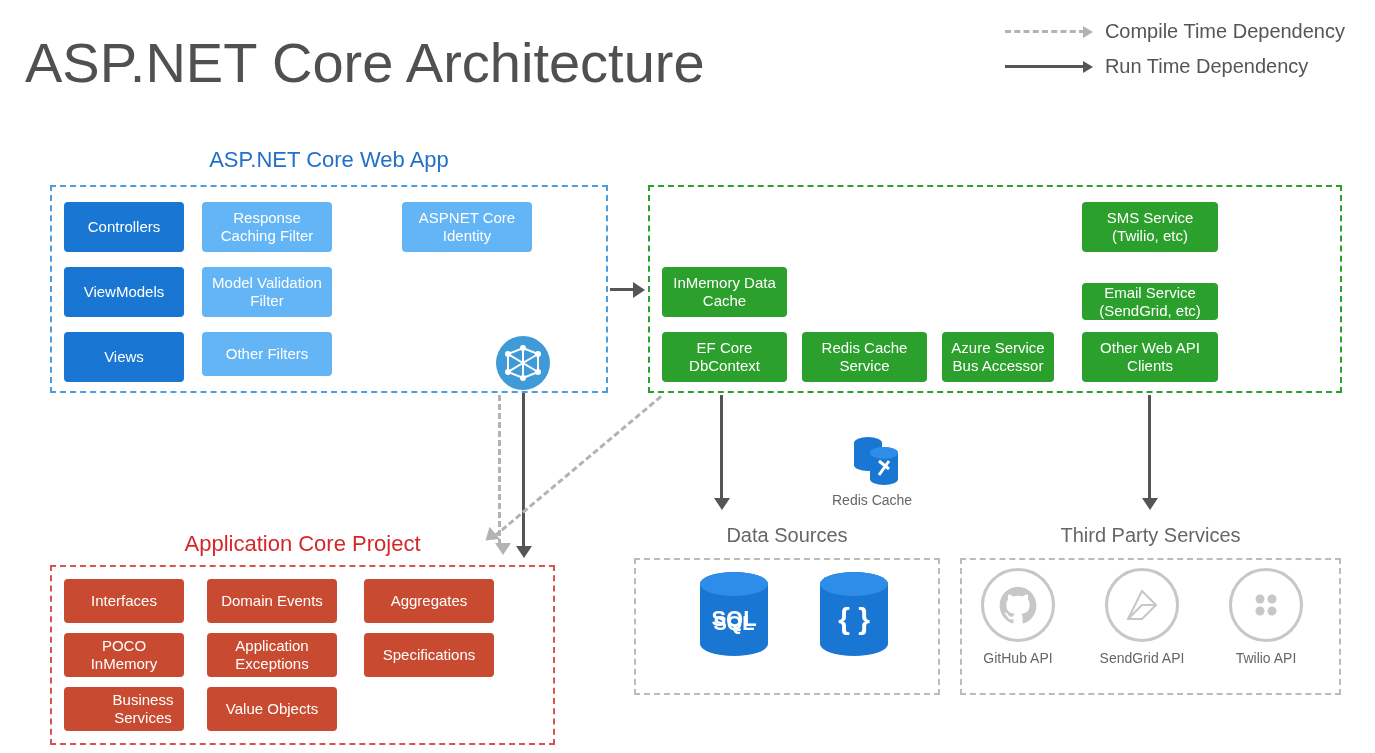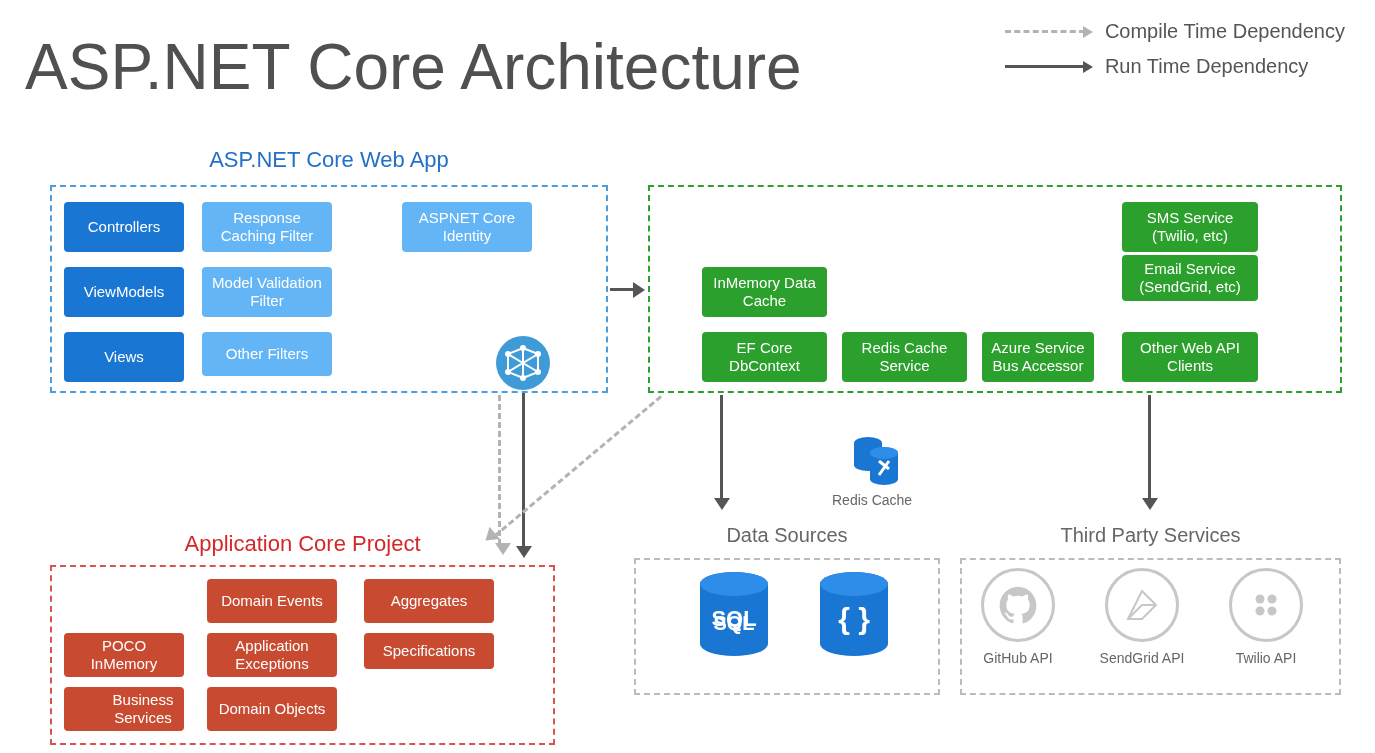--- a/index.html
+++ b/index.html
@@ -9,21 +9,21 @@
     background: #fff;
     width: 1375px;
     height: 753px;
     position: relative;
     overflow: hidden;
   }
   .title {
     position: absolute;
     top: 30px;
     left: 25px;
-    font-size: 64px;
+    font-size: 56px;
     font-weight: 300;
     color: #505050;
   }
   .legend {
     position: absolute;
     top: 20px;
     right: 30px;
     font-size: 20px;
     color: #555;
   }
@@ -125,21 +125,21 @@
     justify-content: center;
     text-align: center;
     color: #fff;
     font-size: 15px;
     border-radius: 4px;
     padding: 6px;
     line-height: 1.2;
   }
   .blue-dark { background: #1976d2; }
   .blue-light { background: #64b5f6; }
-  .green { background: #2ca02c; margin-left: 40px; }
+  .green { background: #2ca02c; }
   .red { background: #c84b31; }
 
   
   .arrow {
     position: absolute;
     background: #555;
   }
   .arrow-h { height: 3px; }
   .arrow-v { width: 3px; }
   .arrow-head-right::after {
@@ -282,33 +282,34 @@
     <circle cx="23" cy="38" r="3" fill="#fff"></circle>
   </svg>
 </div>
 
 <div class="box-group infra">
   <div class="block green" style="left:12px; top:80px; width:125px; height:50px;">InMemory Data Cache</div>
   <div class="block green" style="left:12px; top:145px; width:125px; height:50px;">EF Core DbContext</div>
   <div class="block green" style="left:152px; top:145px; width:125px; height:50px;">Redis Cache Service</div>
   <div class="block green" style="left:292px; top:145px; width:112px; height:50px;">Azure Service Bus Accessor</div>
   <div class="block green" style="left:432px; top:15px; width:136px; height:50px;">SMS Service (Twilio, etc)</div>
-  <div class="block green" style="left:432px; top:68px; width:136px; height:46px;">Email Service (SendGrid, etc)</div>
+  <div class="block green" style="left:432px; top:96px; width:136px; height:37px;">Email Service (SendGrid, etc)</div>
   <div class="block green" style="left:432px; top:145px; width:136px; height:50px;">Other Web API Clients</div>
 </div>
 
 <div class="box-group appcore">
   <div class="group-title">Application Core Project</div>
+  <div class="block red" style="left:12px; top:12px; width:120px; height:44px;">Interfaces</div>
   <div class="block red" style="left:12px; top:66px; width:120px; height:44px;">POCO InMemory</div>
   <div class="block red" style="left:12px; top:120px; width:120px; height:44px;padding-left:44px;">Business Services</div>
   <div class="block red" style="left:155px; top:12px; width:130px; height:44px;">Domain Events</div>
   <div class="block red" style="left:155px; top:66px; width:130px; height:44px;">Application Exceptions</div>
-  <div class="block red" style="left:155px; top:120px; width:130px; height:44px;">Domain Objects</div>
+  <div class="block red" style="left:155px; top:120px; width:130px; height:44px;">Value Objects</div>
   <div class="block red" style="left:312px; top:12px; width:130px; height:44px;">Aggregates</div>
-  <div class="block red" style="left:312px; top:66px; width:130px; height:36px;">Specifications</div>
+  <div class="block red" style="left:312px; top:66px; width:130px; height:44px;">Specifications</div>
 </div>
 
 <div class="box-group datasrc">
   <div class="group-title">Data Sources</div>
 </div>
 <div class="ds-icon sql-db">
   <svg width="78" height="92" viewBox="0 0 78 92">
     <ellipse cx="39" cy="14" rx="34" ry="12" fill="#1976d2"></ellipse>
     <path d="M5 14 L5 74 A34 12 0 0 0 73 74 L73 14" fill="#1976d2"></path>
     <ellipse cx="39" cy="14" rx="34" ry="12" fill="#2d8de8"></ellipse>

